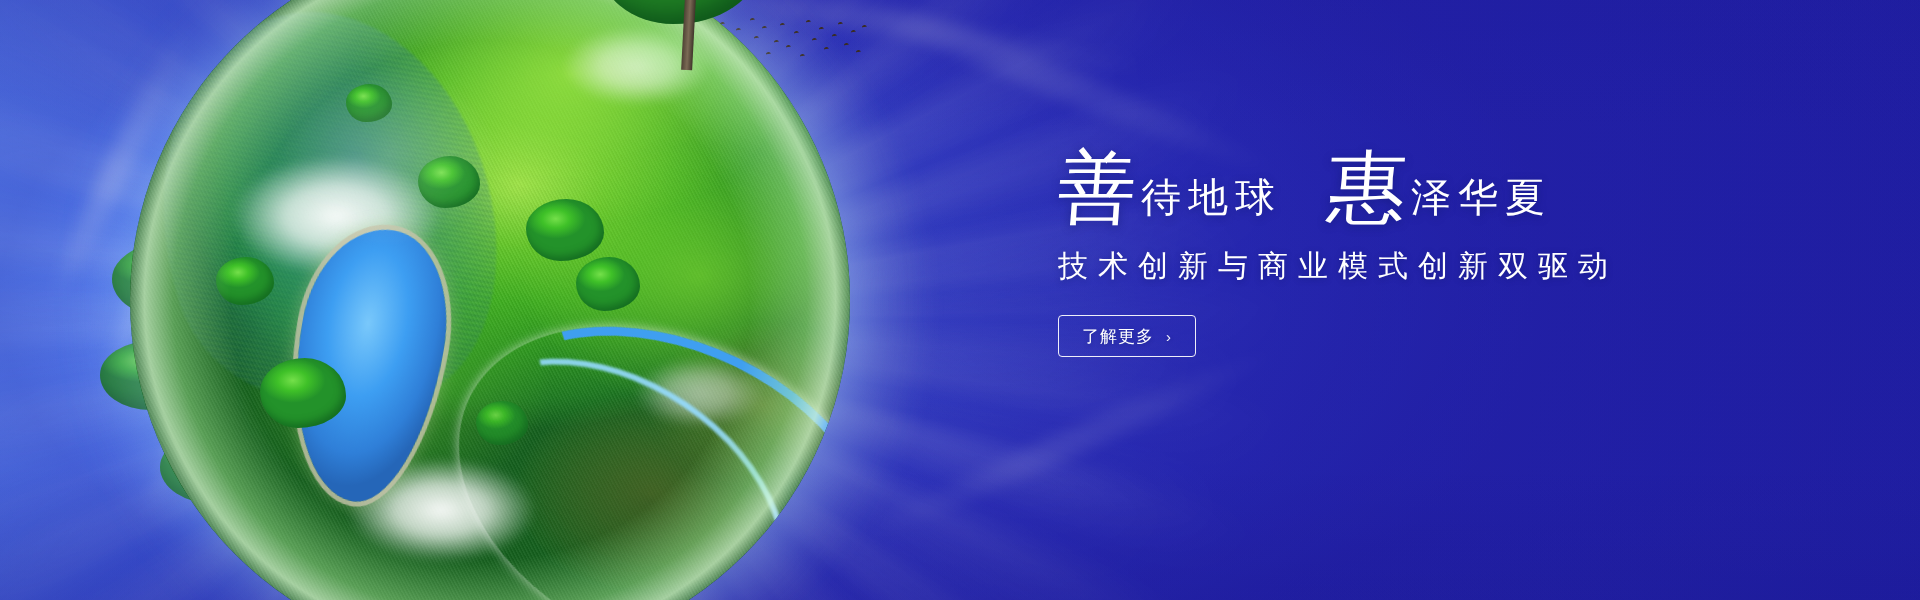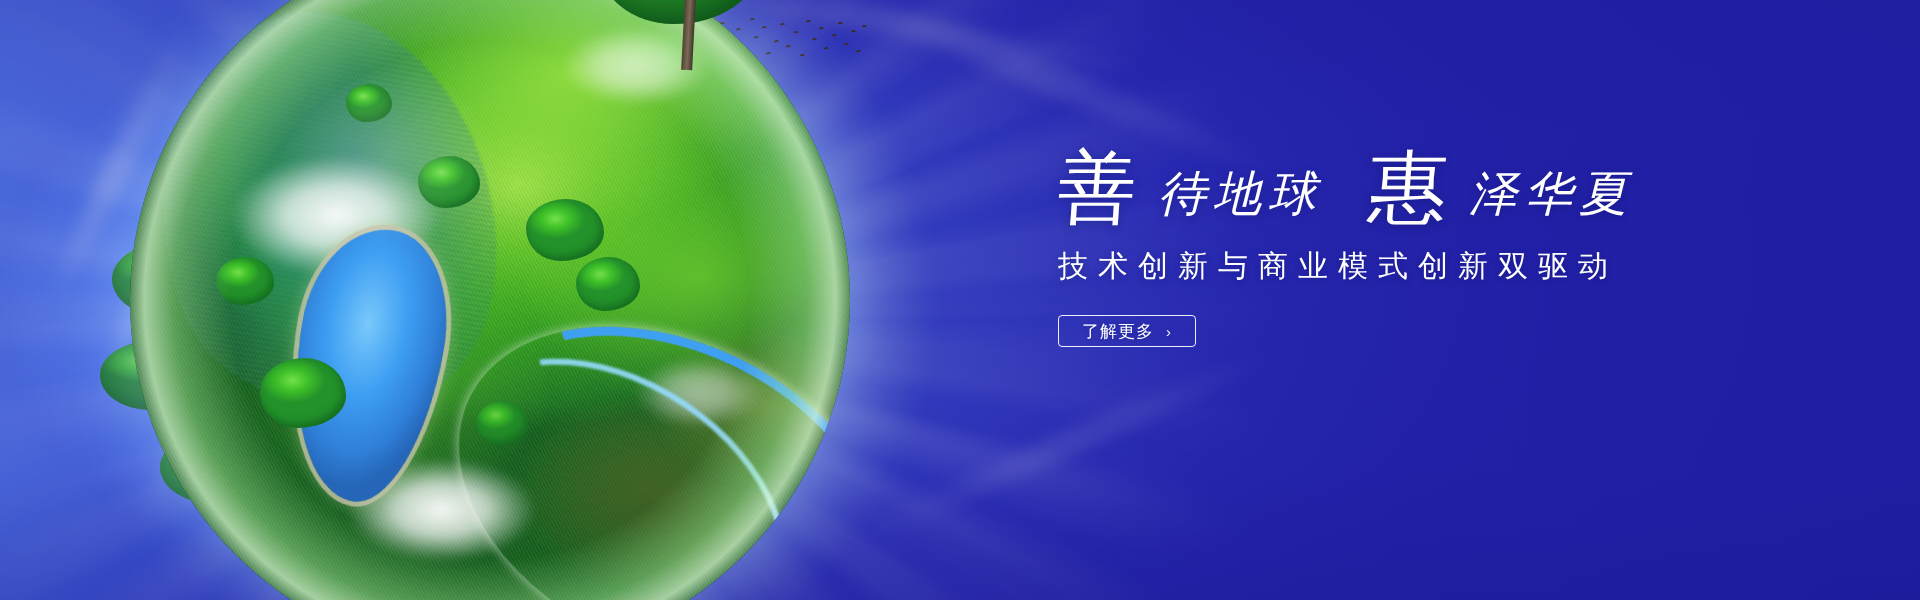--- a/index.html
+++ b/index.html
@@ -322,27 +322,26 @@
     font-family: "DejaVu Serif", "Liberation Serif", serif;
     font-size: 78px;
     line-height: 0.92;
     font-weight: 400;
     letter-spacing: 0;
     text-shadow: 0 2px 10px rgba(10,20,90,0.45);
     transform: skewX(-4deg);
   }
   .rest {
     font-family: "DejaVu Serif", "Liberation Serif", serif;
-    font-size: 48px;
+    font-size: 40px;
     line-height: 1;
     letter-spacing: 7px;
     padding-bottom: 7px;
-    margin-left: 22px;
+    margin-left: 5px;
     text-shadow: 0 2px 8px rgba(10,20,90,0.4);
-    font-style: italic;
   }
 
   .subtitle {
     margin-top: 22px;
     font-size: 30px;
     letter-spacing: 10px;
     font-weight: 400;
     color: #ffffff;
     text-shadow: 0 1px 6px rgba(10,20,90,0.40);
     white-space: nowrap;
@@ -357,21 +356,21 @@
     white-space: nowrap;
   }
 
   .cta {
     margin-top: 28px;
     display: inline-flex;
     align-items: center;
     justify-content: center;
     gap: 12px;
     width: 138px;
-    height: 32px;
+    height: 42px;
     border: 1px solid rgba(255,255,255,0.92);
     border-radius: 4px;
     background: transparent;
     color: #ffffff;
     font-size: 17px;
     letter-spacing: 1px;
     cursor: pointer;
     text-shadow: 0 1px 4px rgba(10,20,90,0.35);
     box-sizing: border-box;
   }

